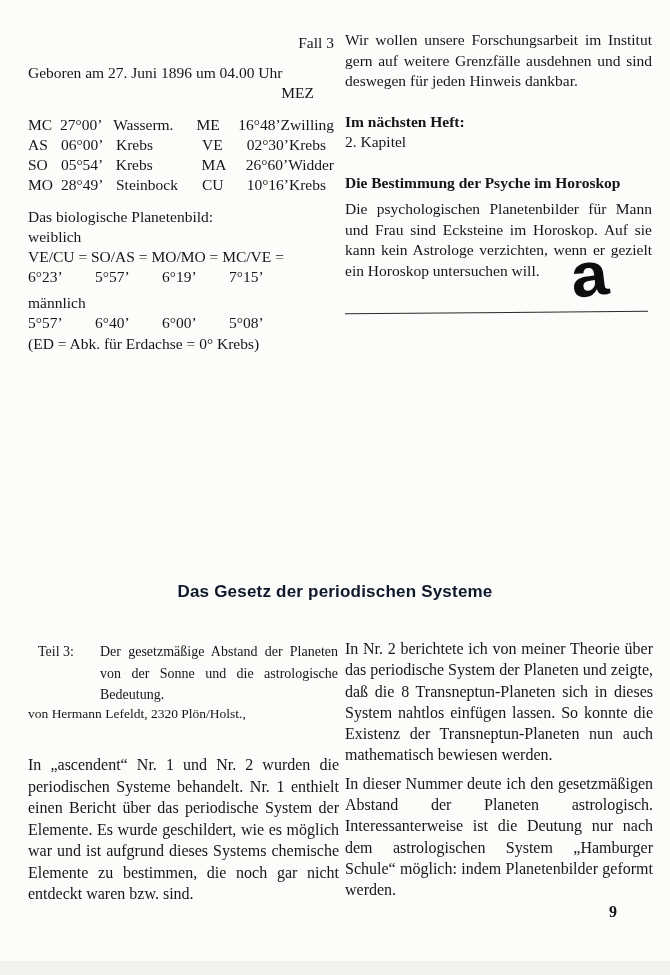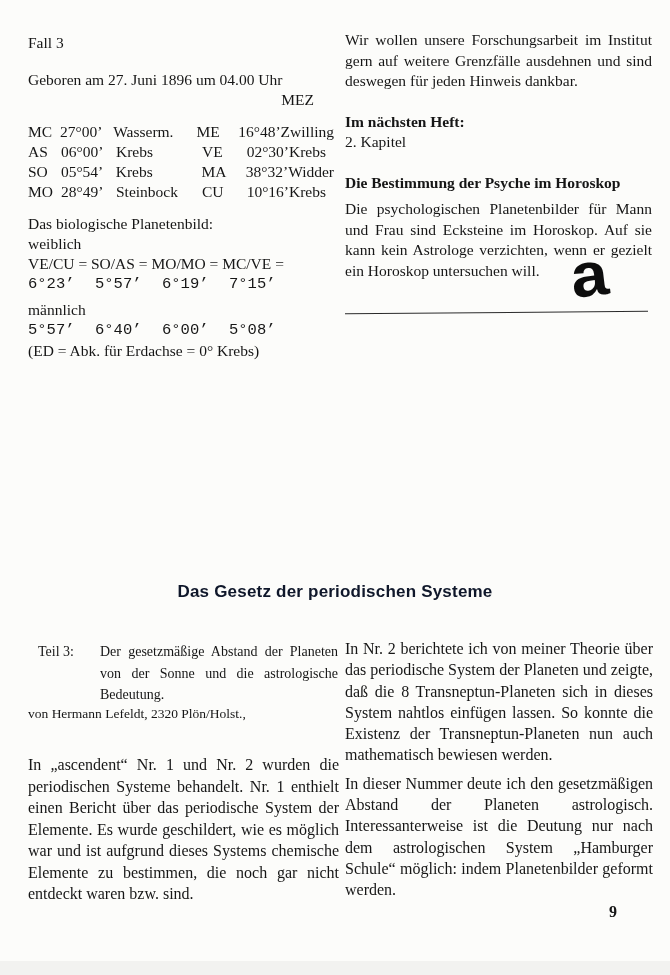--- a/index.html
+++ b/index.html
@@ -19,35 +19,35 @@
     left: 0; bottom: 0;
     width: 100%; height: 14px;
     background: #f2f2f0;
     pointer-events: none;
   }
 
   .abs { position: absolute; }
 
   
   .col-left-top { left: 28px; top: 33px; width: 306px; font-size: 15.5px; line-height: 20px; }
-  .case-title { margin-bottom: 17px; }
+  .case-title { margin-bottom: 10px; text-align: right; }
   .birth-line { }
   .mez-line { text-align: right; padding-right: 20px; }
 
   .pos-table { margin-top: 12px; }
   .pos-row { display: flex; white-space: nowrap; }
   .pos-row .c0 { width: 33px; }
   .pos-row .c1 { width: 55px; }
   .pos-row .c2 { width: 86px; }
   .pos-row .c3 { width: 31px; }
   .pos-row .c4 { width: 56px; text-align: right; }
   .pos-row .c5 { flex: 1; }
 
   .bio-block { margin-top: 12px; }
-  .vals-row { display: flex; font-family: Liberation Mono, monospace; }
+  .vals-row { display: flex; }
   .vals-row span { width: 67px; }
   .male-label { margin-top: 6px; }
   .bio-note { margin-top: 1px; }
 
   
   .col-right-top { left: 345px; top: 30px; width: 307px; font-size: 15.5px; line-height: 20.5px; }
   .para { text-align: justify; }
   .next-issue { margin-top: 35px; }
   .bold { font-weight: bold; margin-top: 20px; }
   .para2 { margin-top: 6px; }
@@ -126,21 +126,21 @@
         <span class="c2">Krebs</span>
         <span class="c3">VE</span>
         <span class="c4">02°30’</span>
         <span class="c5">Krebs</span>
       </div>
       <div class="pos-row">
         <span class="c0">SO</span>
         <span class="c1">05°54’</span>
         <span class="c2">Krebs</span>
         <span class="c3">MA</span>
-        <span class="c4">38°32’</span>
+        <span class="c4">26°60’</span>
         <span class="c5">Widder</span>
       </div>
       <div class="pos-row">
         <span class="c0">MO</span>
         <span class="c1">28°49’</span>
         <span class="c2">Steinbock</span>
         <span class="c3">CU</span>
         <span class="c4">10°16’</span>
         <span class="c5">Krebs</span>
       </div>

